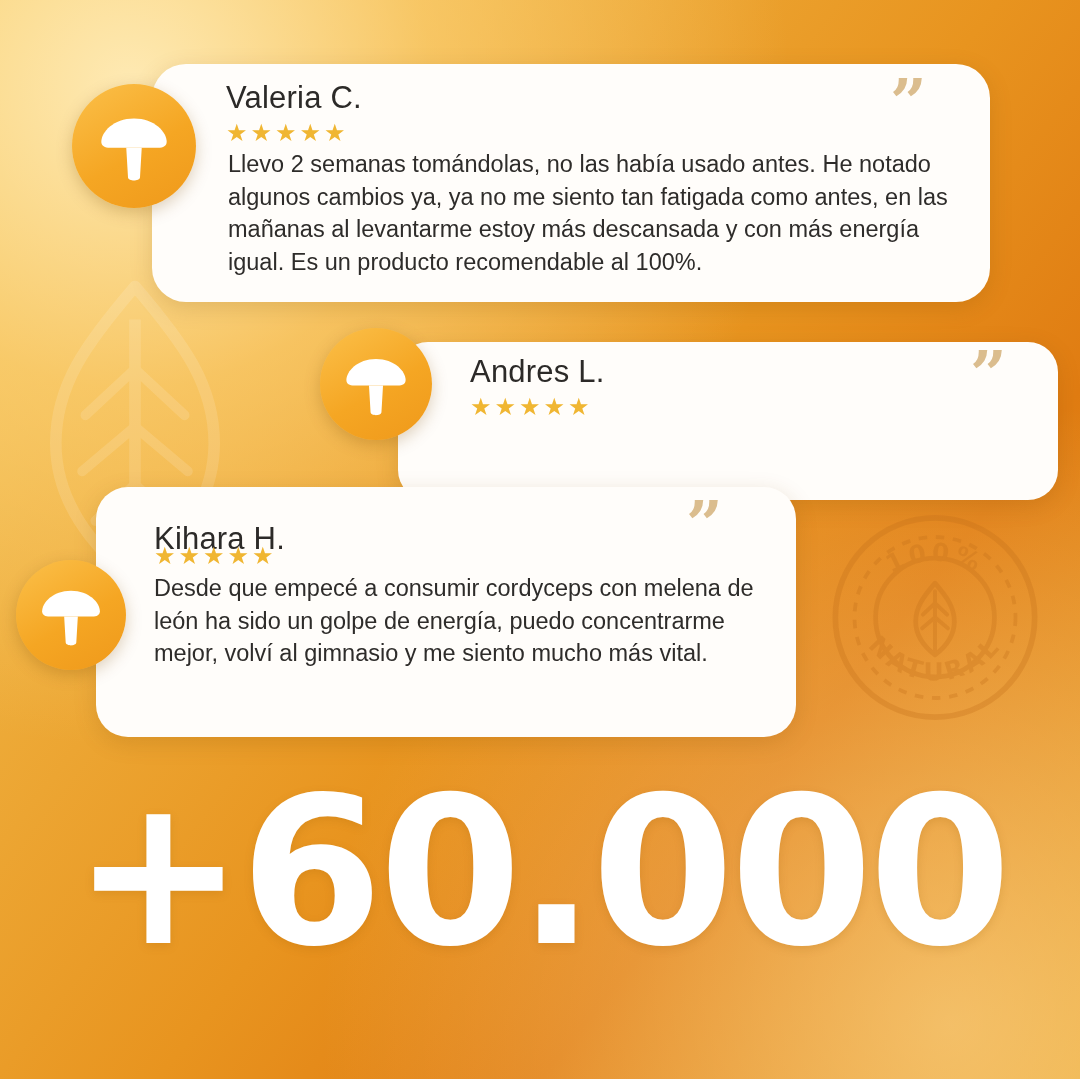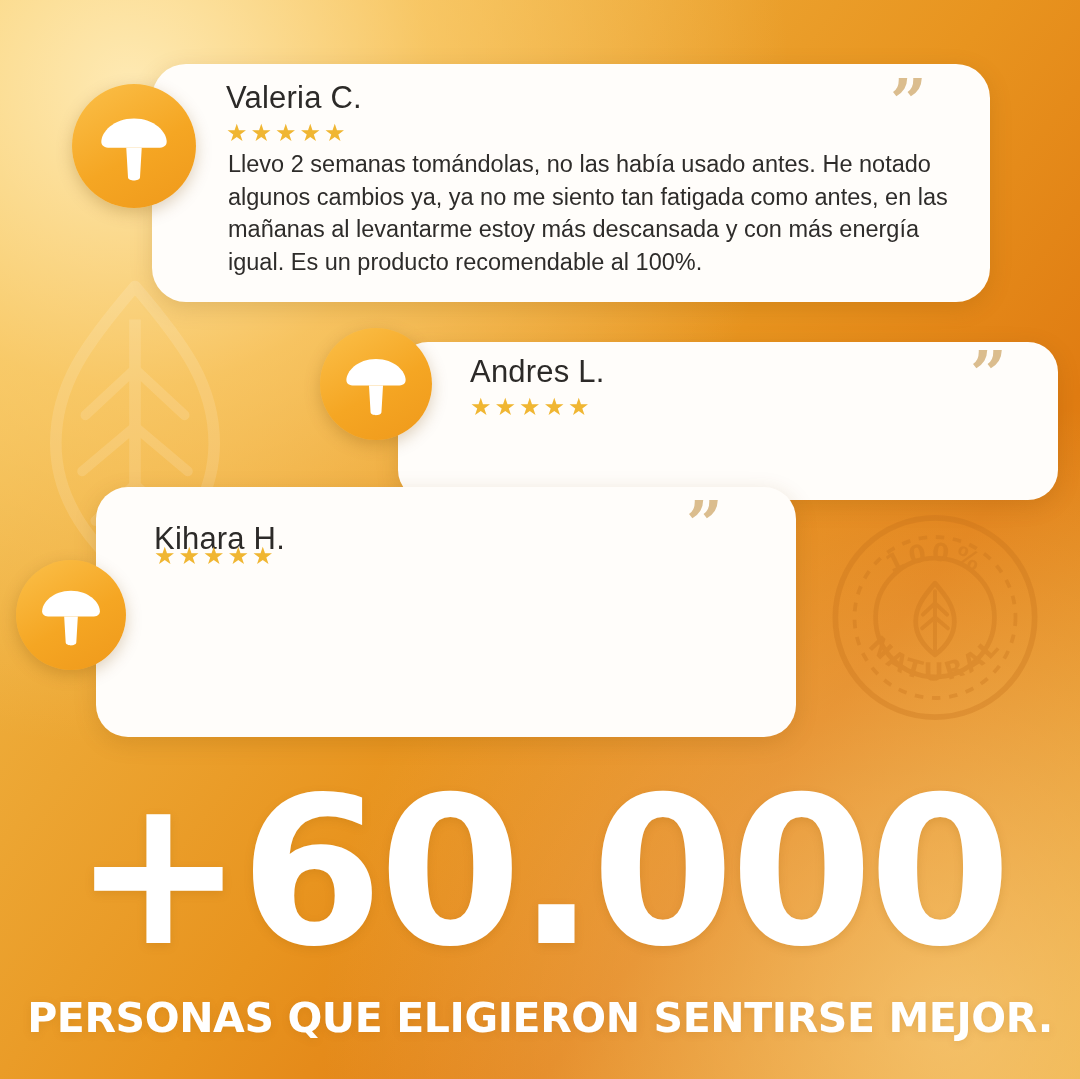--- a/index.html
+++ b/index.html
@@ -203,20 +203,21 @@
       <div class="reviewer c2-name">Andres L.</div>
       <div class="stars c2-stars">★★★★★</div>
       <div class="quote c2-quote">”</div>
     </div>
   </div>
 
   <div class="card card-3">
     <div class="card-inner">
       <div class="reviewer c3-name">Kihara H.</div>
       <div class="stars c3-stars">★★★★★</div>
+      <div class="body-text c3-text">Desde que empecé a consumir cordyceps con melena de león ha sido un golpe de energía, puedo concentrarme mejor, volví al gimnasio y me siento mucho más vital.</div>
       <div class="quote c3-quote">”</div>
     </div>
   </div>
 
   <div class="badge badge-1">
     <svg width="86" height="86" viewBox="0 0 100 100" aria-hidden="true">
       <path d="M50 18 C26 18 12 34 12 45 C12 50 16 52 22 52 L78 52 C84 52 88 50 88 45 C88 34 74 18 50 18 Z" fill="#ffffff"></path>
       <path d="M41 52 L59 52 L57 86 C57 89 53 90 50 90 C47 90 43 89 43 86 Z" fill="#ffffff"></path>
     </svg>
   </div>
@@ -227,15 +228,14 @@
     </svg>
   </div>
   <div class="badge badge-3">
     <svg width="76" height="76" viewBox="0 0 100 100" aria-hidden="true">
       <path d="M50 18 C26 18 12 34 12 45 C12 50 16 52 22 52 L78 52 C84 52 88 50 88 45 C88 34 74 18 50 18 Z" fill="#ffffff"></path>
       <path d="M41 52 L59 52 L57 86 C57 89 53 90 50 90 C47 90 43 89 43 86 Z" fill="#ffffff"></path>
     </svg>
   </div>
 
   <div class="big-number">+60.000</div>
-  <div class="tagline">PERSONAS QUE ELIGIERON SENTIRSE MEJOR.</div>
 
 </div>
 
 </body></html>

